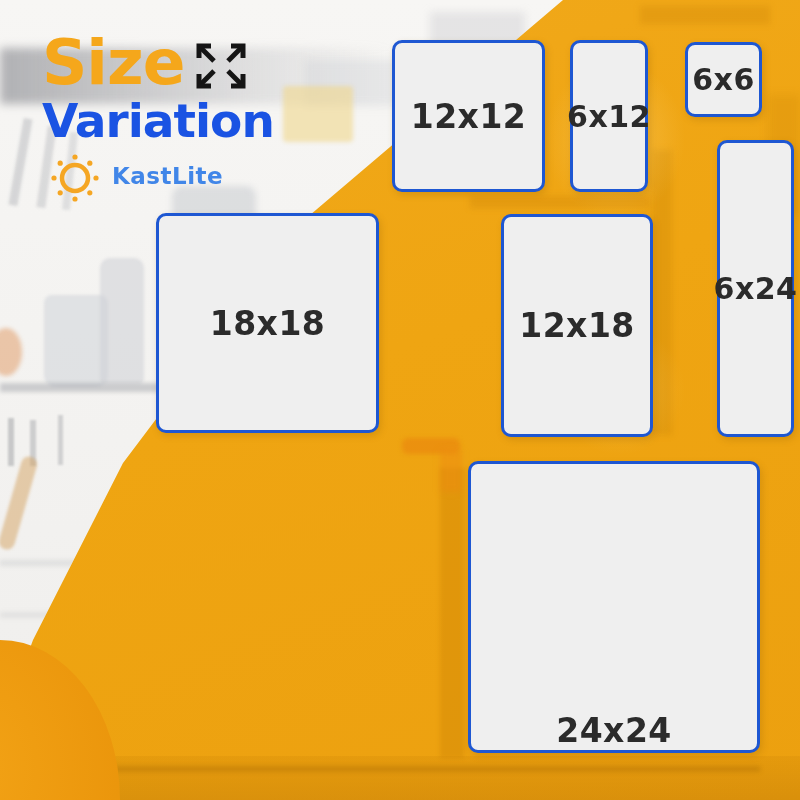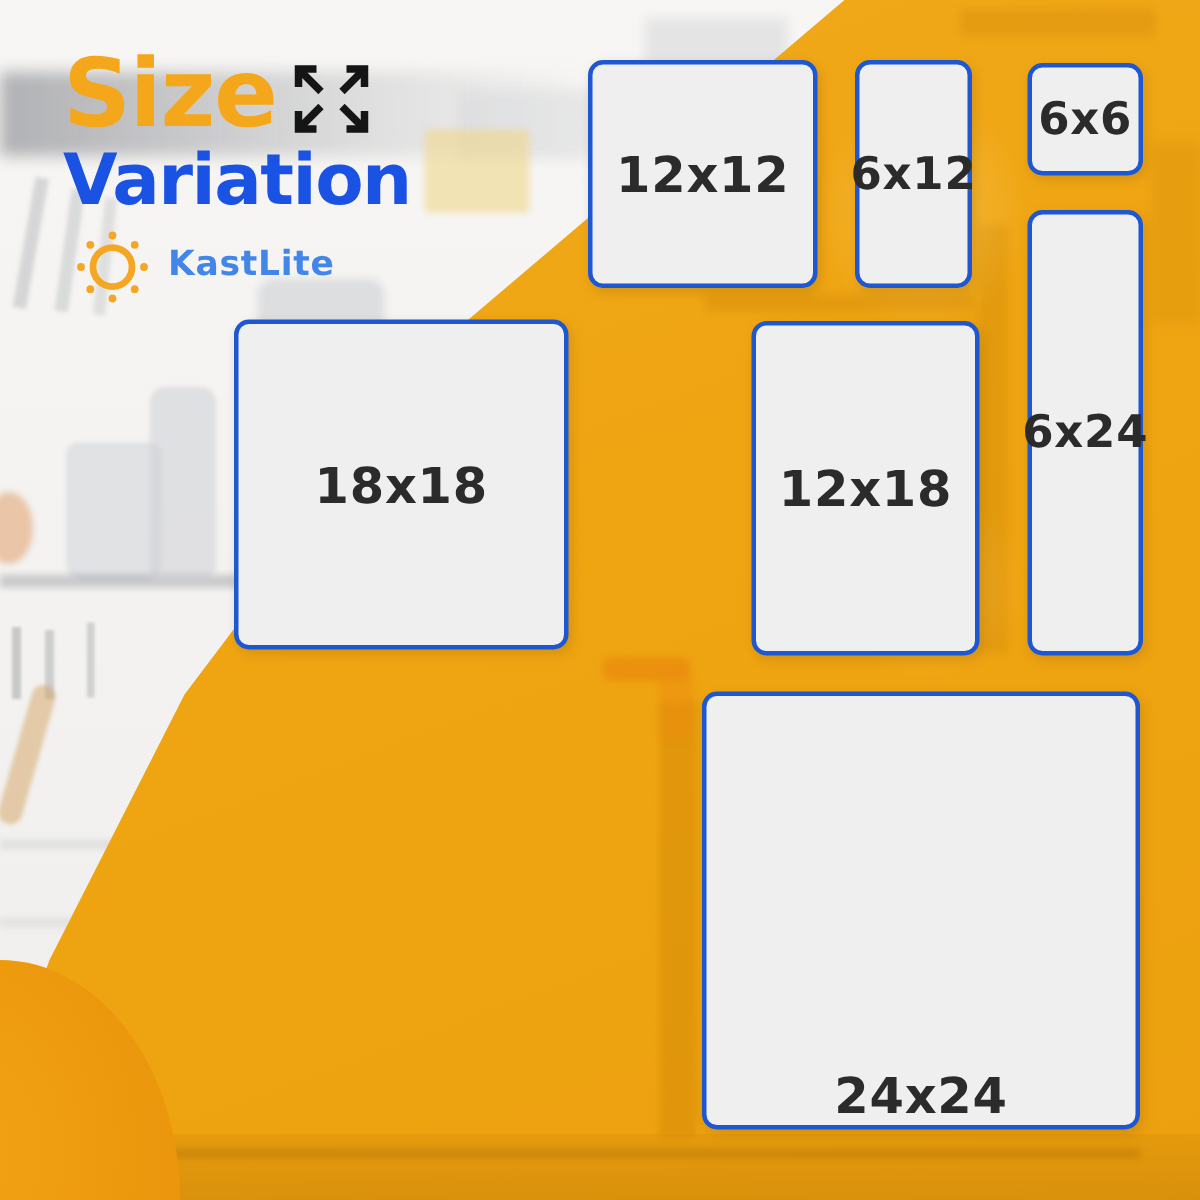--- a/index.html
+++ b/index.html
@@ -65,21 +65,21 @@
     box-shadow:2px 3px 7px rgba(130,85,0,.22);
   }
   .panel span{font-weight:700;color:#2B2B2B;font-size:33px;letter-spacing:.5px;}
   .panel.narrow span{font-size:30px;}
   .p1{left:392px;top:40px;width:153px;height:152px;}
   .p2{left:570px;top:40px;width:78px;height:152px;}
   .p3{left:685px;top:42px;width:77px;height:75px;justify-content:center;}
   .p4{left:156px;top:213px;width:223px;height:220px;}
   .p5{left:390px;top:214px;width:78px;height:223px;}
   .p6{left:501px;top:214px;width:152px;height:223px;}
-  .p7{left:685px;top:140px;width:77px;height:297px;}
+  .p7{left:717px;top:140px;width:77px;height:297px;}
   .p8{left:40px;top:461px;width:222px;height:296px;}
   .p9{left:293px;top:461px;width:145px;height:294px;}
   .p10{left:468px;top:461px;width:292px;height:292px;align-items:flex-end;}
 </style>
 </head>
 <body>
 
 <div class="stage">
 
   <div class="photo">

